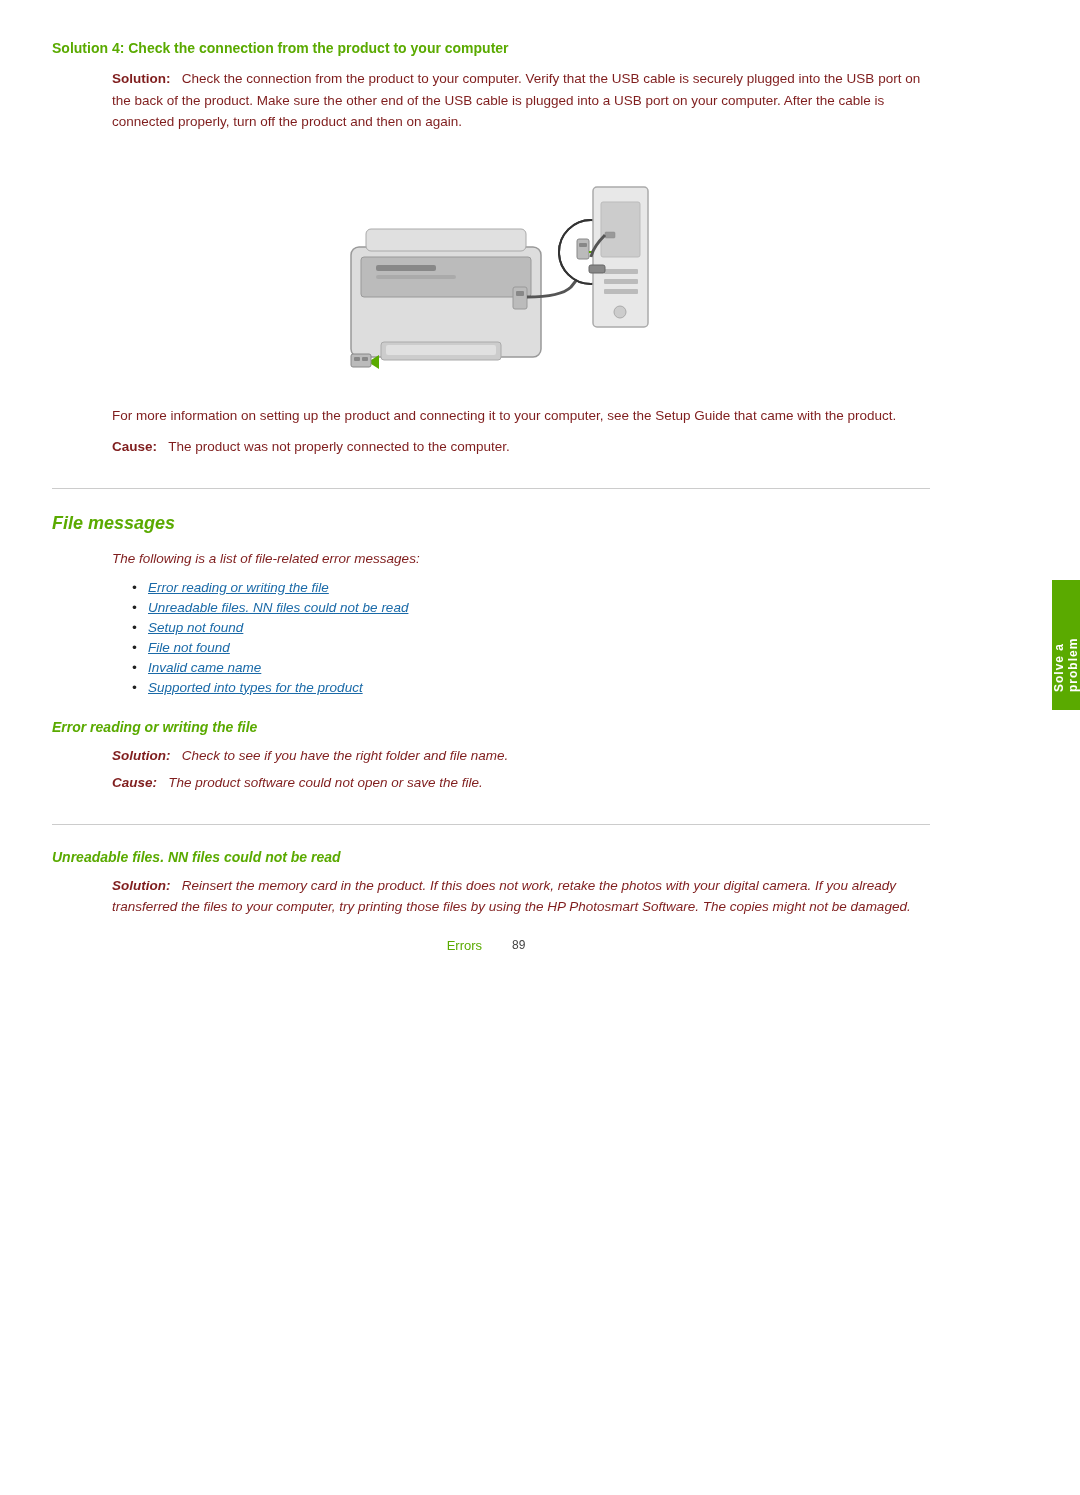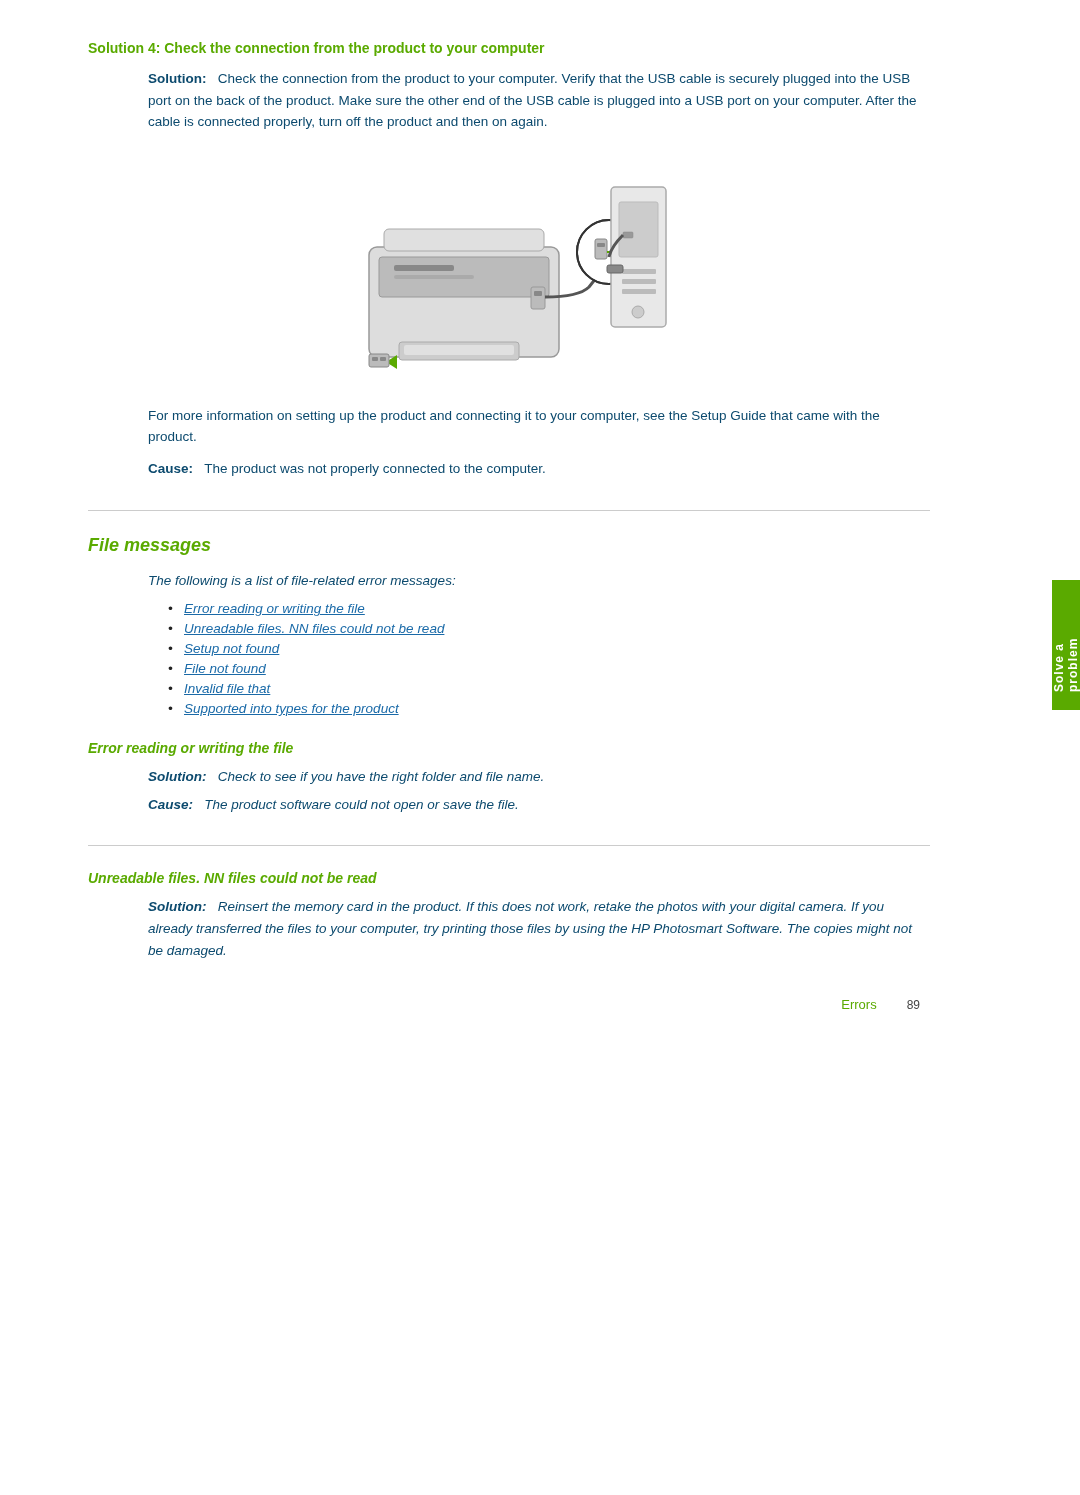--- a/index.html
+++ b/index.html
@@ -13,21 +13,21 @@
       position: relative;
     }
     .page-container {
       display: flex;
       width: 1080px;
       min-height: 1495px;
       position: relative;
     }
     .main-content {
       flex: 1;
-      padding: 40px 80px 60px 88px;
+      padding: 40px 80px 60px 52px;
       max-width: 1010px;
     }
     .side-tab {
       width: 28px;
       position: fixed;
       right: 0;
       top: 50%;
       transform: translateY(-50%);
       background: #5aaa00;
       color: white;
@@ -48,21 +48,21 @@
     }
     .section-title-green {
       color: #5aaa00;
       font-size: 14px;
       font-weight: bold;
       margin-bottom: 12px;
     }
     .body-text {
       font-size: 13.5px;
       line-height: 1.6;
-      color: #0c4a6e;
+      color: #7f1d1d;
       margin-bottom: 10px;
     }
     .bold-label {
       font-weight: bold;
     }
     .illustration-area {
       display: flex;
       justify-content: center;
       margin: 24px 0 28px 0;
     }
@@ -114,23 +114,23 @@
       color: #5aaa00;
       font-size: 14px;
       font-weight: bold;
       margin-bottom: 10px;
     }
     .indent-block {
       padding-left: 60px;
     }
     .footer-area {
       display: flex;
-      justify-content: flex-end;
+      justify-content: center;
       align-items: center;
-      margin-top: 36px;
+      margin-top: 20px;
       padding-right: 10px;
     }
     .footer-label {
       color: #5aaa00;
       font-size: 13px;
       margin-right: 30px;
     }
     .footer-page {
       font-size: 12px;
       color: #444;
@@ -216,21 +216,21 @@
     <div class="file-messages-section">
       <div class="file-messages-title">File messages</div>
 
       <div class="indent-block">
         <p class="body-text">The following is a list of file-related error messages:</p>
         <ul class="bullet-list">
           <li><a>Error reading or writing the file</a></li>
           <li><a>Unreadable files. NN files could not be read</a></li>
           <li><a>Setup not found</a></li>
           <li><a>File not found</a></li>
-          <li><a>Invalid file that</a></li>
+          <li><a>Invalid came name</a></li>
           <li><a>Supported into types for the product</a></li>
         </ul>
       </div>
 
       <div class="subsection">
         <div class="subsection-title">Error reading or writing the file</div>
         <div class="indent-block">
           <p class="body-text cause-solution-row">
             <span class="bold-label">Solution:</span>
             &nbsp;&nbsp;<span>Check to see if you have the right folder and file name.</span>

